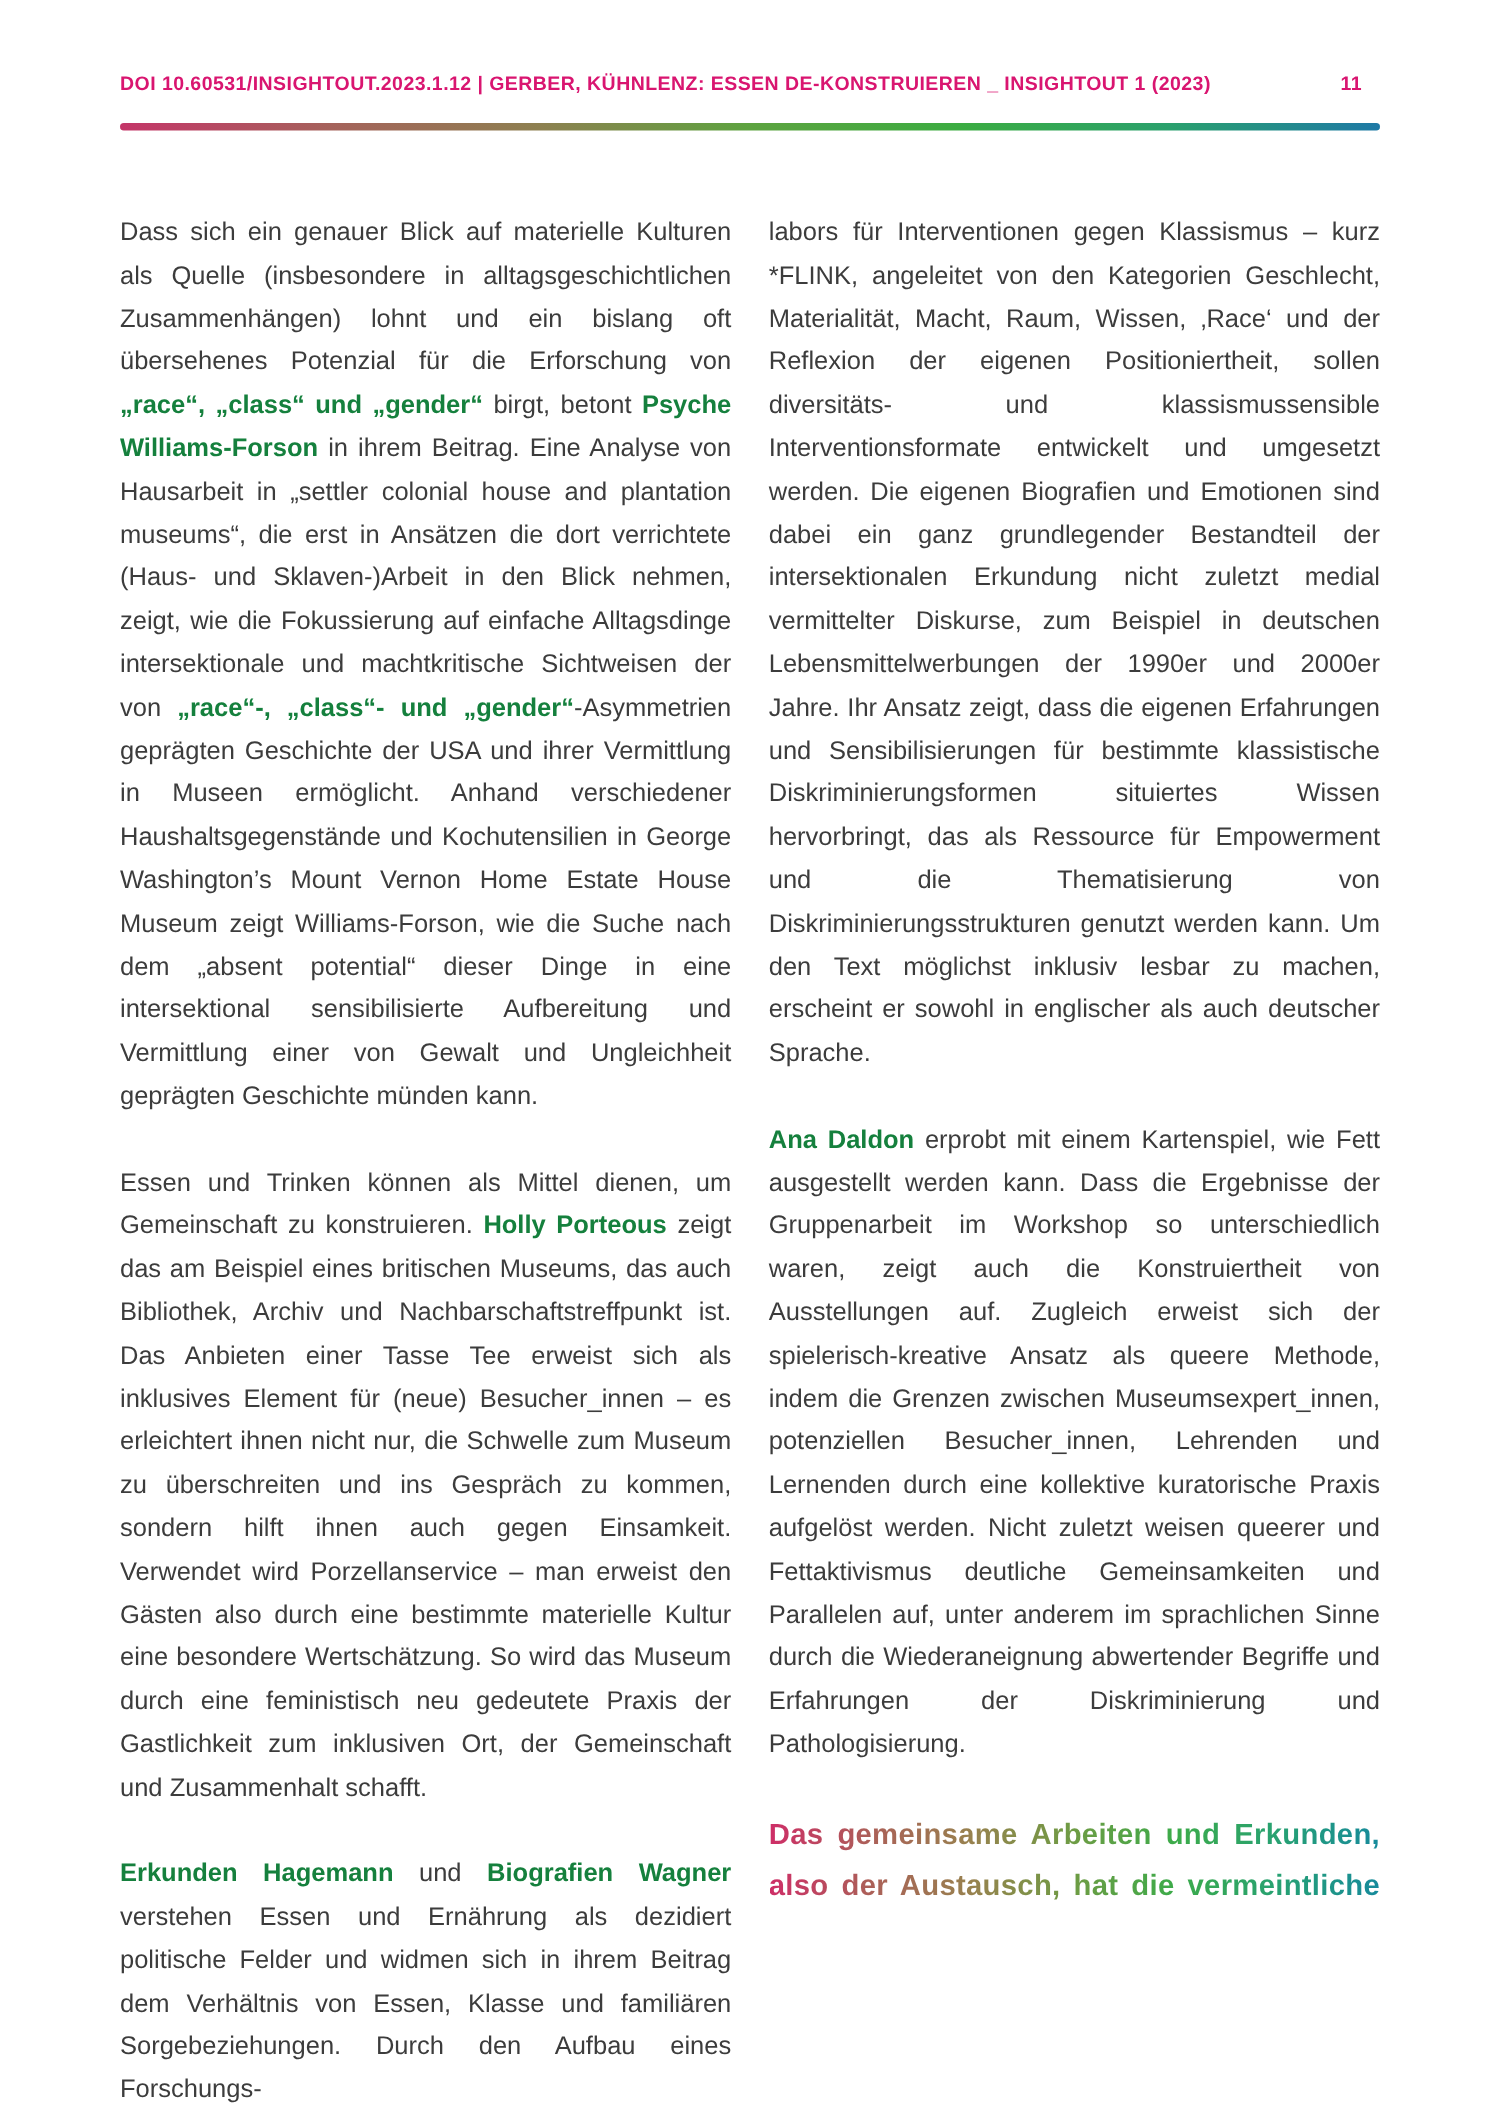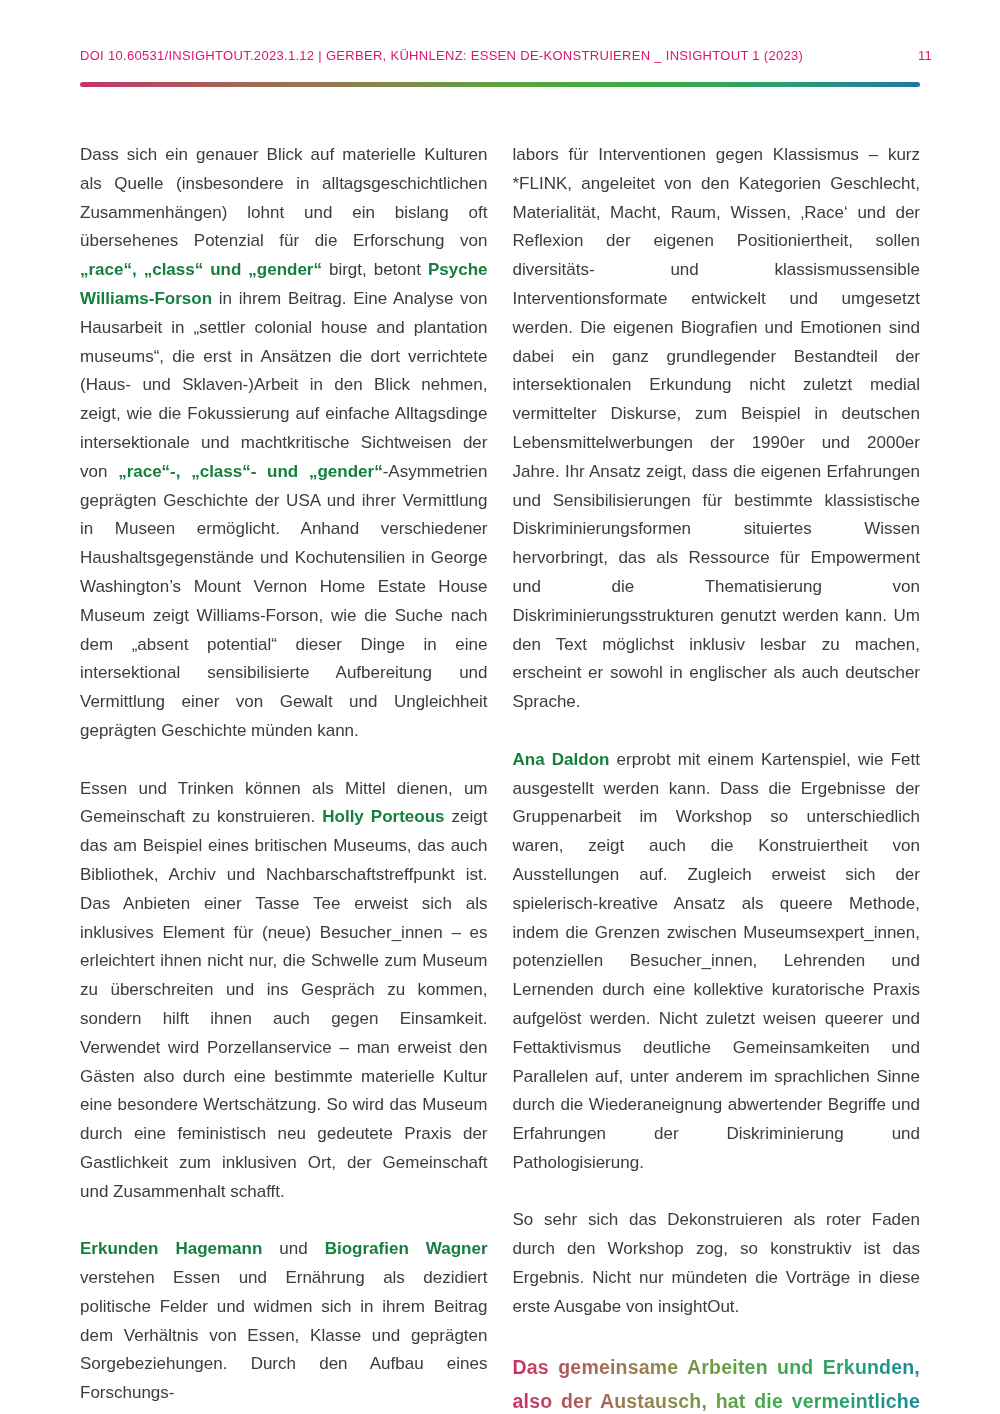--- a/index.html
+++ b/index.html
@@ -11,27 +11,27 @@
     position: relative;
     width: 1000px;
     height: 1414px;
     background: #ffffff;
     font-family: "Liberation Sans", sans-serif;
     overflow: hidden;
   }
   .header {
     position: absolute;
     left: 80px;
-    right: 68px;
+    right: 92px;
     top: 48px;
     display: flex;
     justify-content: space-between;
     align-items: flex-start;
     color: #d91570;
-    font-weight: 400;
+    font-weight: 700;
     font-size: 13px;
     letter-spacing: 0.3px;
     white-space: nowrap;
   }
   .gradient-rule {
     position: absolute;
     left: 80px;
     right: 80px;
     top: 82px;
     height: 5px;
@@ -89,23 +89,22 @@
     <span>DOI 10.60531/INSIGHTOUT.2023.1.12 | GERBER, KÜHNLENZ: ESSEN DE-KONSTRUIEREN _ INSIGHTOUT 1 (2023)</span>
     <span>11</span>
   </div>
 
   <div class="gradient-rule" style="background: linear-gradient(90deg, rgb(196, 53, 104), rgb(165, 98, 91), rgb(141, 128, 80), rgb(93, 163, 64), rgb(59, 172, 65), rgb(42, 160, 109), rgb(30, 121, 166));"></div>
 
   <div class="content">
     <div class="col" style="color: rgb(60, 60, 60);">
         <p class="para"><span class="seg-n">Dass sich ein genauer Blick auf materielle Kulturen als Quelle (insbesondere in alltagsgeschichtlichen Zusammenhängen) lohnt und ein bislang oft übersehenes Potenzial für die Erforschung von </span><span class="seg-b">„race“, „class“ und „gender“</span><span class="seg-n"> birgt, betont </span><span class="seg-b">Psyche Williams-Forson</span><span class="seg-n"> in ihrem Beitrag. Eine Analyse von Hausarbeit in „settler colonial house and plantation museums“, die erst in Ansätzen die dort verrichtete (Haus- und Sklaven-)Arbeit in den Blick nehmen, zeigt, wie die Fokussierung auf einfache Alltagsdinge intersektionale und machtkritische Sichtweisen der von </span><span class="seg-b">„race“-, „class“- und „gender“</span><span class="seg-n">-Asymmetrien geprägten Geschichte der USA und ihrer Vermittlung in Museen ermöglicht. Anhand verschiedener Haushaltsgegenstände und Kochutensilien in George Washington’s Mount Vernon Home Estate House Museum zeigt Williams-Forson, wie die Suche nach dem „absent potential“ dieser Dinge in eine intersektional sensibilisierte Aufbereitung und Vermittlung einer von Gewalt und Ungleichheit geprägten Geschichte münden kann.</span></p>
         <p class="para"><span class="seg-n">Essen und Trinken können als Mittel dienen, um Gemeinschaft zu konstruieren. </span><span class="seg-b">Holly Porteous</span><span class="seg-n"> zeigt das am Beispiel eines britischen Museums, das auch Bibliothek, Archiv und Nachbarschaftstreffpunkt ist. Das Anbieten einer Tasse Tee erweist sich als inklusives Element für (neue) Besucher_innen – es erleichtert ihnen nicht nur, die Schwelle zum Museum zu überschreiten und ins Gespräch zu kommen, sondern hilft ihnen auch gegen Einsamkeit. Verwendet wird Porzellanservice – man erweist den Gästen also durch eine bestimmte materielle Kultur eine besondere Wertschätzung. So wird das Museum durch eine feministisch neu gedeutete Praxis der Gastlichkeit zum inklusiven Ort, der Gemeinschaft und Zusammenhalt schafft.</span></p>
-        <p class="para"><span class="seg-b">Erkunden Hagemann</span><span class="seg-n"> und </span><span class="seg-b">Biografien Wagner</span><span class="seg-n"> verstehen Essen und Ernährung als dezidiert politische Felder und widmen sich in ihrem Beitrag dem Verhältnis von Essen, Klasse und geprägten Sorgebeziehungen. Durch den Aufbau eines </span><span class="seg-i">Forschungs-</span></p>
+        <p class="para"><span class="seg-b">Erkunden Hagemann</span><span class="seg-n"> und </span><span class="seg-b">Biografien Wagner</span><span class="seg-n"> verstehen Essen und Ernährung als dezidiert politische Felder und widmen sich in ihrem Beitrag dem Verhältnis von Essen, Klasse und familiären Sorgebeziehungen. Durch den Aufbau eines </span><span class="seg-i">Forschungs-</span></p>
       </div>
     <div class="col" style="color: rgb(60, 60, 60);">
         <p class="para"><span class="seg-i">labors für Interventionen gegen Klassismus</span><span class="seg-n"> – kurz *FLINK, angeleitet von den Kategorien Geschlecht, Materialität, Macht, Raum, Wissen, ‚Race‘ und der Reflexion der eigenen Positioniertheit, sollen diversitäts- und klassismussensible Interventionsformate entwickelt und umgesetzt werden. Die eigenen Biografien und Emotionen sind dabei ein ganz grundlegender Bestandteil der intersektionalen Erkundung nicht zuletzt medial vermittelter Diskurse, zum Beispiel in deutschen Lebensmittelwerbungen der 1990er und 2000er Jahre. Ihr Ansatz zeigt, dass die eigenen Erfahrungen und Sensibilisierungen für bestimmte klassistische Diskriminierungsformen situiertes Wissen hervorbringt, das als Ressource für Empowerment und die Thematisierung von Diskriminierungsstrukturen genutzt werden kann. Um den Text möglichst inklusiv lesbar zu machen, erscheint er sowohl in englischer als auch deutscher Sprache.</span></p>
         <p class="para"><span class="seg-b">Ana Daldon</span><span class="seg-n"> erprobt mit einem Kartenspiel, wie Fett ausgestellt werden kann. Dass die Ergebnisse der Gruppenarbeit im Workshop so unterschiedlich waren, zeigt auch die Konstruiertheit von Ausstellungen auf. Zugleich erweist sich der spielerisch-kreative Ansatz als queere Methode, indem die Grenzen zwischen Museumsexpert_innen, potenziellen Besucher_innen, Lehrenden und Lernenden durch eine kollektive kuratorische Praxis aufgelöst werden. Nicht zuletzt weisen queerer und Fettaktivismus deutliche Gemeinsamkeiten und Parallelen auf, unter anderem im sprachlichen Sinne durch die Wiederaneignung abwertender Begriffe und Erfahrungen der Diskriminierung und Pathologisierung.</span></p>
-        <p class="para"><span class="seg-n">So sehr sich das Dekonstruieren als roter Faden durch den Workshop zog, so konstruktiv ist das Ergebnis. Nicht nur mündeten die Vorträge in diese erste Ausgabe von </span><span class="seg-i">insightOut</span><span class="seg-n">.</span></p>
         <p class="para accent" style="background-image: linear-gradient(90deg, rgb(206, 46, 103), rgb(171, 96, 88), rgb(151, 130, 78), rgb(109, 156, 68), rgb(60, 171, 74), rgb(39, 161, 114), rgb(22, 138, 156));"><span class="seg-n">Das gemeinsame Arbeiten und Erkunden, also der Austausch, hat die vermeintliche</span></p>
       </div>
   </div>
 
 </div>
 
 </body></html>

